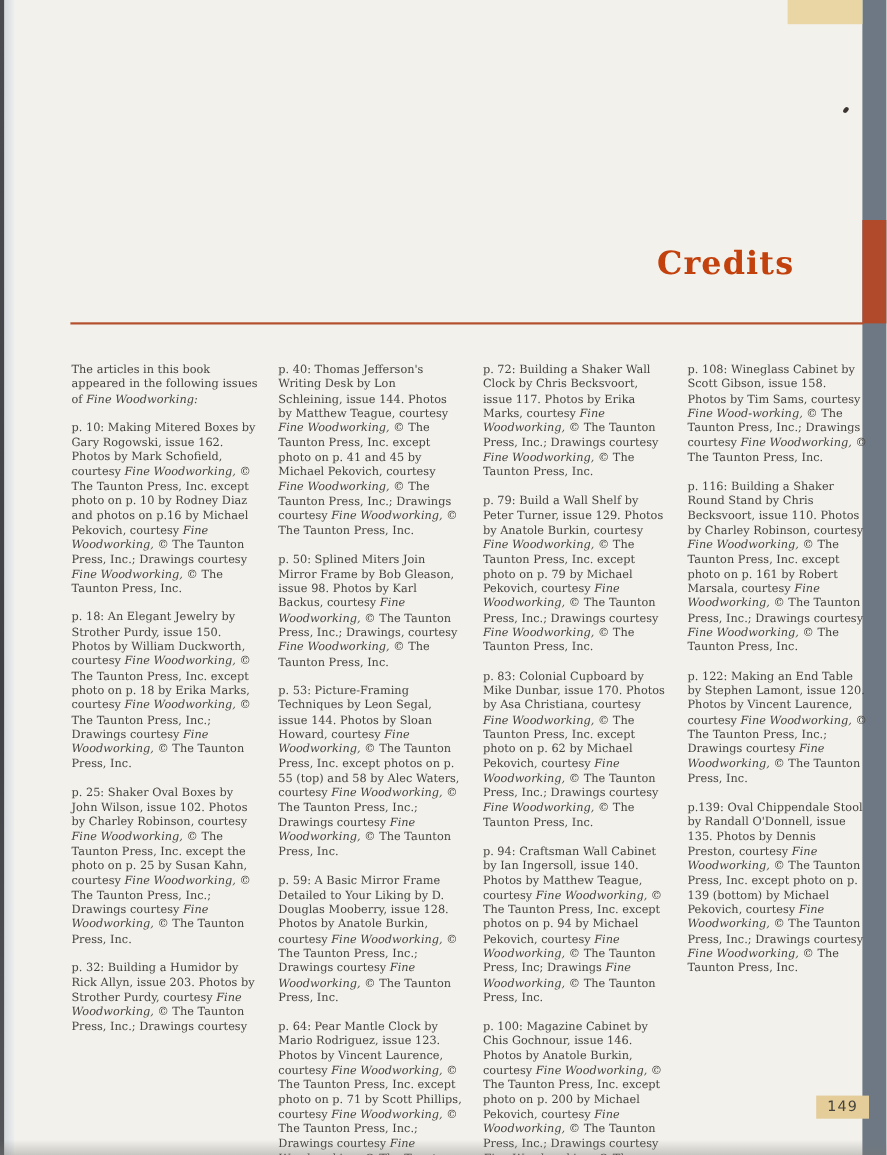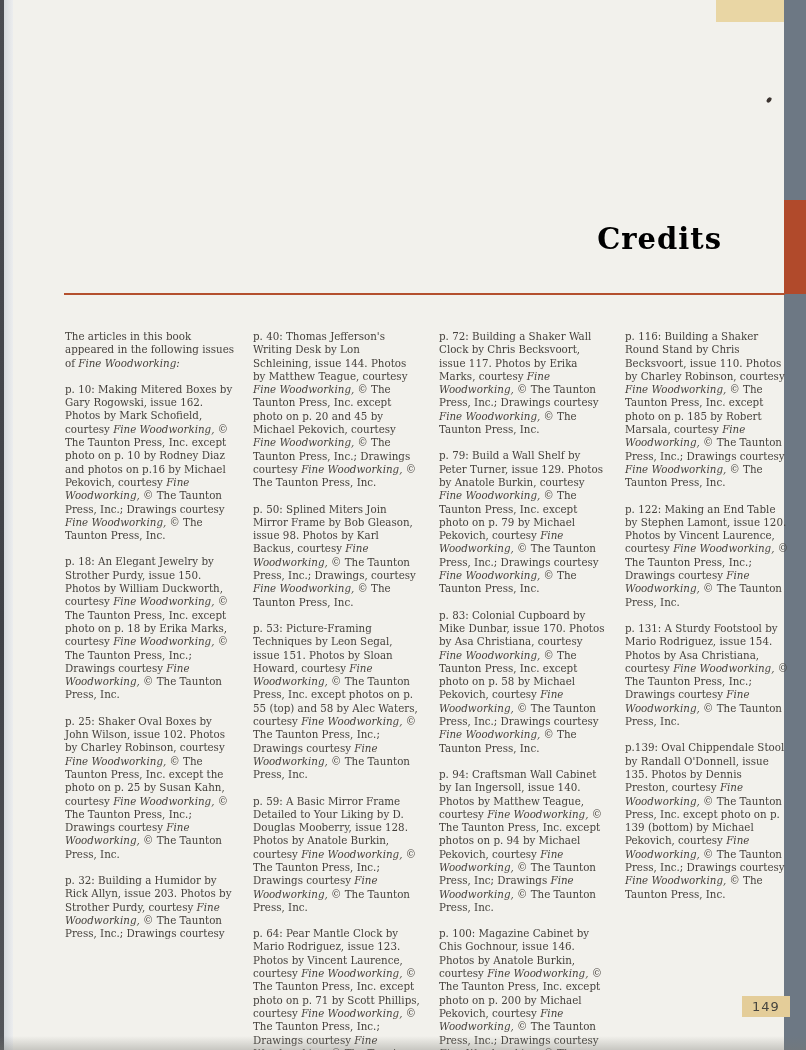--- a/index.html
+++ b/index.html
@@ -34,21 +34,21 @@
   .title-rule {
     position:absolute; left:64px; top:293px; width:721px; height:2px;
     background:#b4502e;
   }
   .page-title {
     position:absolute; top:222px; right:84px;
     font-family:"DejaVu Serif", serif;
     font-weight:bold;
     font-size:29px;
     letter-spacing:1px;
-    color:#000000;
+    color:#c2410c;
   }
   .columns {
     position:absolute; left:65px; top:330px; width:723px;
     display:grid;
     grid-template-columns:170px 168px 168px 163px;
     column-gap:18px;
   }
   .col {
     font-size:10.3px;
     line-height:13.3px;
@@ -91,37 +91,37 @@
 
 <div class="columns">
   <div class="col">
       <p><span>The articles in this book appeared in the following issues of </span><i>Fine Woodworking:</i></p>
       <p><span>p. 10: Making Mitered Boxes by Gary Rogowski, issue 162. Photos by Mark Schofield, courtesy </span><i>Fine Woodworking,</i><span> © The Taunton Press, Inc. except photo on p. 10 by Rodney Diaz and photos on p.16 by Michael Pekovich, courtesy </span><i>Fine Woodworking,</i><span> © The Taunton Press, Inc.; Drawings courtesy </span><i>Fine Woodworking,</i><span> © The Taunton Press, Inc.</span></p>
       <p><span>p. 18: An Elegant Jewelry by Strother Purdy, issue 150. Photos by William Duckworth, courtesy </span><i>Fine Woodworking,</i><span> © The Taunton Press, Inc. except photo on p. 18 by Erika Marks, courtesy </span><i>Fine Woodworking,</i><span> © The Taunton Press, Inc.; Drawings courtesy </span><i>Fine Woodworking,</i><span> © The Taunton Press, Inc.</span></p>
       <p><span>p. 25: Shaker Oval Boxes by John Wilson, issue 102. Photos by Charley Robinson, courtesy </span><i>Fine Woodworking,</i><span> © The Taunton Press, Inc. except the photo on p. 25 by Susan Kahn, courtesy </span><i>Fine Woodworking,</i><span> © The Taunton Press, Inc.; Drawings courtesy </span><i>Fine Woodworking,</i><span> © The Taunton Press, Inc.</span></p>
       <p><span>p. 32: Building a Humidor by Rick Allyn, issue 203. Photos by Strother Purdy, courtesy </span><i>Fine Woodworking,</i><span> © The Taunton Press, Inc.; Drawings courtesy </span></p>
     </div>
   <div class="col">
-      <p><span>p. 40: Thomas Jefferson's Writing Desk by Lon Schleining, issue 144. Photos by Matthew Teague, courtesy </span><i>Fine Woodworking,</i><span> © The Taunton Press, Inc. except photo on p. 20 and 45 by Michael Pekovich, courtesy </span><i>Fine Woodworking,</i><span> © The Taunton Press, Inc.; Drawings courtesy </span><i>Fine Woodworking,</i><span> © The Taunton Press, Inc.</span></p>
+      <p><span>p. 40: Thomas Jefferson's Writing Desk by Lon Schleining, issue 144. Photos by Matthew Teague, courtesy </span><i>Fine Woodworking,</i><span> © The Taunton Press, Inc. except photo on p. 41 and 45 by Michael Pekovich, courtesy </span><i>Fine Woodworking,</i><span> © The Taunton Press, Inc.; Drawings courtesy </span><i>Fine Woodworking,</i><span> © The Taunton Press, Inc.</span></p>
       <p><span>p. 50: Splined Miters Join Mirror Frame by Bob Gleason, issue 98. Photos by Karl Backus, courtesy </span><i>Fine Woodworking,</i><span> © The Taunton Press, Inc.; Drawings, courtesy </span><i>Fine Woodworking,</i><span> © The Taunton Press, Inc.</span></p>
-      <p><span>p. 53: Picture-Framing Techniques by Leon Segal, issue 151. Photos by Sloan Howard, courtesy </span><i>Fine Woodworking,</i><span> © The Taunton Press, Inc. except photos on p. 55 (top) and 58 by Alec Waters, courtesy </span><i>Fine Woodworking,</i><span> © The Taunton Press, Inc.; Drawings courtesy </span><i>Fine Woodworking,</i><span> © The Taunton Press, Inc.</span></p>
+      <p><span>p. 53: Picture-Framing Techniques by Leon Segal, issue 144. Photos by Sloan Howard, courtesy </span><i>Fine Woodworking,</i><span> © The Taunton Press, Inc. except photos on p. 55 (top) and 58 by Alec Waters, courtesy </span><i>Fine Woodworking,</i><span> © The Taunton Press, Inc.; Drawings courtesy </span><i>Fine Woodworking,</i><span> © The Taunton Press, Inc.</span></p>
       <p><span>p. 59: A Basic Mirror Frame Detailed to Your Liking by D. Douglas Mooberry, issue 128. Photos by Anatole Burkin, courtesy </span><i>Fine Woodworking,</i><span> © The Taunton Press, Inc.; Drawings courtesy </span><i>Fine Woodworking,</i><span> © The Taunton Press, Inc.</span></p>
       <p><span>p. 64: Pear Mantle Clock by Mario Rodriguez, issue 123. Photos by Vincent Laurence, courtesy </span><i>Fine Woodworking,</i><span> © The Taunton Press, Inc. except photo on p. 71 by Scott Phillips, courtesy </span><i>Fine Woodworking,</i><span> © The Taunton Press, Inc.; Drawings courtesy </span><i>Fine Woodworking,</i><span> © The Taunton Press, Inc.</span></p>
     </div>
   <div class="col">
       <p><span>p. 72: Building a Shaker Wall Clock by Chris Becksvoort, issue 117. Photos by Erika Marks, courtesy </span><i>Fine Woodworking,</i><span> © The Taunton Press, Inc.; Drawings courtesy </span><i>Fine Woodworking,</i><span> © The Taunton Press, Inc.</span></p>
       <p><span>p. 79: Build a Wall Shelf by Peter Turner, issue 129. Photos by Anatole Burkin, courtesy </span><i>Fine Woodworking,</i><span> © The Taunton Press, Inc. except photo on p. 79 by Michael Pekovich, courtesy </span><i>Fine Woodworking,</i><span> © The Taunton Press, Inc.; Drawings courtesy </span><i>Fine Woodworking,</i><span> © The Taunton Press, Inc.</span></p>
-      <p><span>p. 83: Colonial Cupboard by Mike Dunbar, issue 170. Photos by Asa Christiana, courtesy </span><i>Fine Woodworking,</i><span> © The Taunton Press, Inc. except photo on p. 58 by Michael Pekovich, courtesy </span><i>Fine Woodworking,</i><span> © The Taunton Press, Inc.; Drawings courtesy </span><i>Fine Woodworking,</i><span> © The Taunton Press, Inc.</span></p>
+      <p><span>p. 83: Colonial Cupboard by Mike Dunbar, issue 170. Photos by Asa Christiana, courtesy </span><i>Fine Woodworking,</i><span> © The Taunton Press, Inc. except photo on p. 62 by Michael Pekovich, courtesy </span><i>Fine Woodworking,</i><span> © The Taunton Press, Inc.; Drawings courtesy </span><i>Fine Woodworking,</i><span> © The Taunton Press, Inc.</span></p>
       <p><span>p. 94: Craftsman Wall Cabinet by Ian Ingersoll, issue 140. Photos by Matthew Teague, courtesy </span><i>Fine Woodworking,</i><span> © The Taunton Press, Inc. except photos on p. 94 by Michael Pekovich, courtesy </span><i>Fine Woodworking,</i><span> © The Taunton Press, Inc; Drawings </span><i>Fine Woodworking,</i><span> © The Taunton Press, Inc.</span></p>
       <p><span>p. 100: Magazine Cabinet by Chis Gochnour, issue 146. Photos by Anatole Burkin, courtesy </span><i>Fine Woodworking,</i><span> © The Taunton Press, Inc. except photo on p. 200 by Michael Pekovich, courtesy </span><i>Fine Woodworking,</i><span> © The Taunton Press, Inc.; Drawings courtesy </span><i>Fine Woodworking,</i><span> © The Taunton Press, Inc.</span></p>
     </div>
   <div class="col">
-      <p><span>p. 116: Building a Shaker Round Stand by Chris Becksvoort, issue 110. Photos by Charley Robinson, courtesy </span><i>Fine Woodworking,</i><span> © The Taunton Press, Inc. except photo on p. 185 by Robert Marsala, courtesy </span><i>Fine Woodworking,</i><span> © The Taunton Press, Inc.; Drawings courtesy </span><i>Fine Woodworking,</i><span> © The Taunton Press, Inc.</span></p>
+      <p><span>p. 108: Wineglass Cabinet by Scott Gibson, issue 158. Photos by Tim Sams, courtesy </span><i>Fine Wood-working,</i><span> © The Taunton Press, Inc.; Drawings courtesy </span><i>Fine Woodworking,</i><span> © The Taunton Press, Inc.</span></p>
+      <p><span>p. 116: Building a Shaker Round Stand by Chris Becksvoort, issue 110. Photos by Charley Robinson, courtesy </span><i>Fine Woodworking,</i><span> © The Taunton Press, Inc. except photo on p. 161 by Robert Marsala, courtesy </span><i>Fine Woodworking,</i><span> © The Taunton Press, Inc.; Drawings courtesy </span><i>Fine Woodworking,</i><span> © The Taunton Press, Inc.</span></p>
       <p><span>p. 122: Making an End Table by Stephen Lamont, issue 120. Photos by Vincent Laurence, courtesy </span><i>Fine Woodworking,</i><span> © The Taunton Press, Inc.; Drawings courtesy </span><i>Fine Woodworking,</i><span> © The Taunton Press, Inc.</span></p>
-      <p><span>p. 131: A Sturdy Footstool by Mario Rodriguez, issue 154. Photos by Asa Christiana, courtesy </span><i>Fine Woodworking,</i><span> © The Taunton Press, Inc.; Drawings courtesy </span><i>Fine Woodworking,</i><span> © The Taunton Press, Inc.</span></p>
       <p><span>p.139: Oval Chippendale Stool by Randall O'Donnell, issue 135. Photos by Dennis Preston, courtesy </span><i>Fine Woodworking,</i><span> © The Taunton Press, Inc. except photo on p. 139 (bottom) by Michael Pekovich, courtesy </span><i>Fine Woodworking,</i><span> © The Taunton Press, Inc.; Drawings courtesy </span><i>Fine Woodworking,</i><span> © The Taunton Press, Inc.</span></p>
     </div>
 </div>
 
 <div class="pageno-badge">
   <span>149</span>
 </div>
 
 <div class="bottom-shadow"></div>
 

